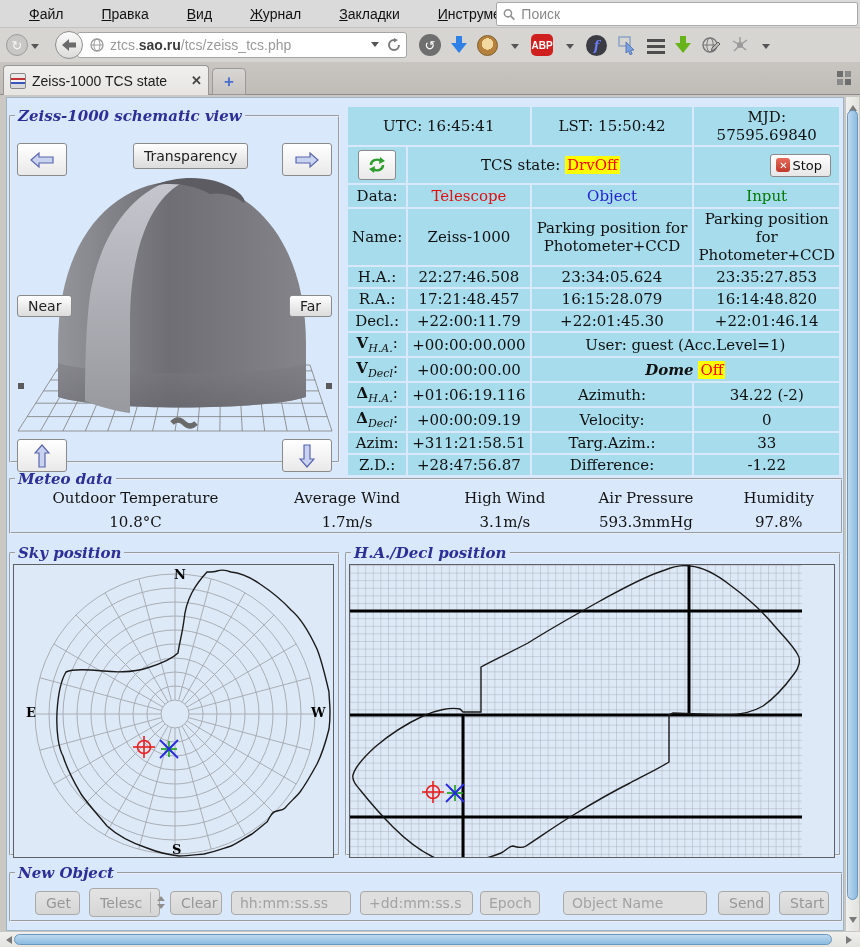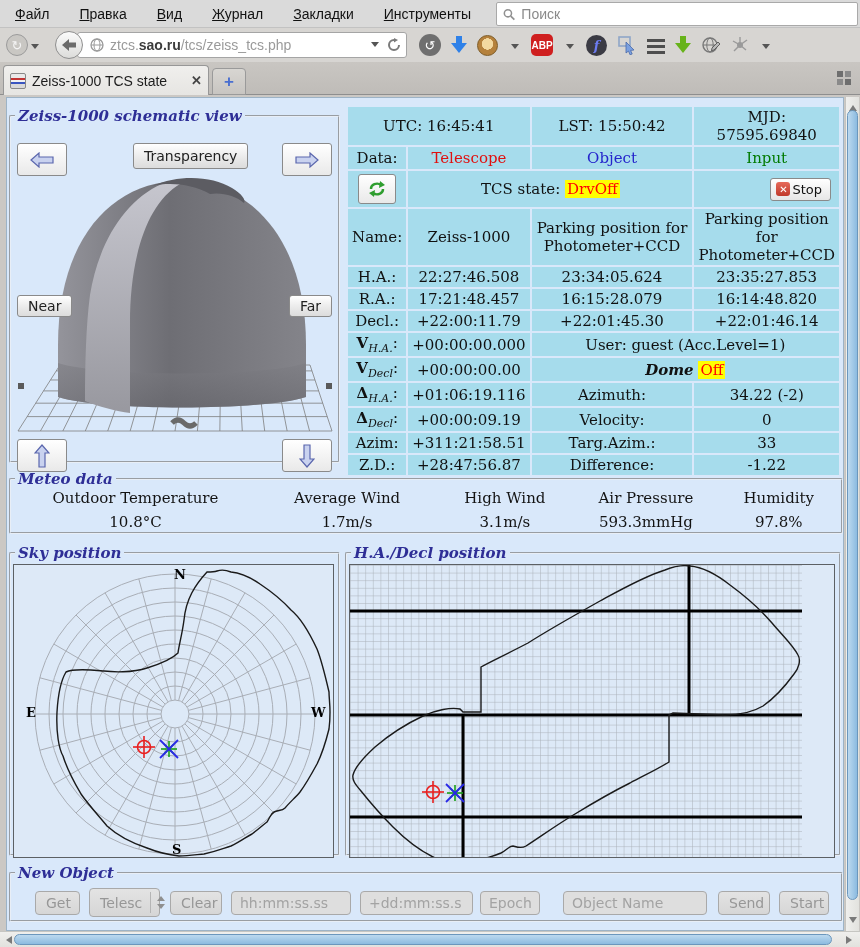--- a/index.html
+++ b/index.html
@@ -3,21 +3,21 @@
 <meta charset="utf-8">
 <style>
   * { margin:0; padding:0; box-sizing:border-box; }
   html,body { width:860px; height:947px; overflow:hidden; background:#cbc8c4;
     font-family:"Liberation Sans", sans-serif; }
   .noselect { user-select:none; }
 
   
   .menubar { position:absolute; left:0; top:0; width:860px; height:28px;
     background:#dadada; border-bottom:1px solid #c2c2c2; display:flex; align-items:center; }
-  .menu-item { display:inline-block; font-size:14px; color:#111; padding:5px 15px; cursor:default; }
+  .menu-item { display:inline-block; font-size:14px; color:#111; padding:5px 9px; cursor:default;margin-left:20px; }
   .menu-item::first-letter { text-decoration:underline; }
   .chrome-search { position:absolute; right:2px; top:2px; width:362px; height:24px;
     background:#fff; border:1px solid #a9a9a9; border-radius:2px; display:flex; align-items:center; padding:0 6px; gap:6px; }
   .chrome-search input { border:none; outline:none; width:100%; font-size:14px; color:#333; background:transparent; }
   .chrome-search input::placeholder { color:#8a8a8a; }
 
   .toolbar { position:absolute; left:0; top:28px; width:860px; height:34px;
     background:#d7d5d2; display:flex; align-items:center; }
   .round-icon { width:22px; height:22px; border-radius:50%; display:inline-flex;
     align-items:center; justify-content:center; font-size:13px; }
@@ -321,44 +321,44 @@
             <col style="width:118px">
             <col style="width:167px">
             <col>
           </colgroup>
       <tbody>
             <tr style="height:22px">
         <td class="lab" colspan="2"><span>UTC:</span> <span>16:45:41</span></td>
         <td class="lab"><span>LST:</span> <span>15:50:42</span></td>
         <td class="lab"><span>MJD:</span> <span>57595.69840</span></td>
       </tr>
-      <tr style="height:22px">
-        <td class="lab">Data:</td>
-        <td class="hdr" style="color:#e01010">Telescope</td>
-        <td class="hdr" style="color:#2424cc">Object</td>
-        <td class="hdr" style="color:#007a00">Input</td>
-      </tr>
       <tr style="height:36px">
         <td><span class="refresh-btn">
           <svg width="20" height="18" viewBox="0 0 20 18">
             <path d="M4 9 A6 5 0 0 1 14 5" fill="none" stroke="#2f9e2f" stroke-width="2.4"></path>
             <path d="M13 1 L18 5 L12 8 Z" fill="#2f9e2f"></path>
             <path d="M16 9 A6 5 0 0 1 6 13" fill="none" stroke="#2f9e2f" stroke-width="2.4"></path>
             <path d="M7 17 L2 13 L8 10 Z" fill="#2f9e2f"></path>
           </svg>
                 </span></td>
         <td colspan="2">
           <span>TCS state:</span> <span class="state-badge">DrvOff</span>
         </td>
         <td>
                 <span class="stop-btn">
             <span class="stop-ico">✕</span>
             <span>Stop</span>
                 </span>
               </td>
+      </tr>
+      <tr style="height:22px">
+        <td class="lab">Data:</td>
+        <td class="hdr" style="color:#e01010">Telescope</td>
+        <td class="hdr" style="color:#2424cc">Object</td>
+        <td class="hdr" style="color:#007a00">Input</td>
       </tr>
       <tr style="height:56px">
         <td class="lab">Name:</td>
         <td>Zeiss-1000</td>
         <td>Parking position for Photometer+CCD</td>
         <td>Parking position for Photometer+CCD</td>
       </tr>
       <tr>
         <td class="lab">H.A.:</td>
         <td>22:27:46.508</td>

